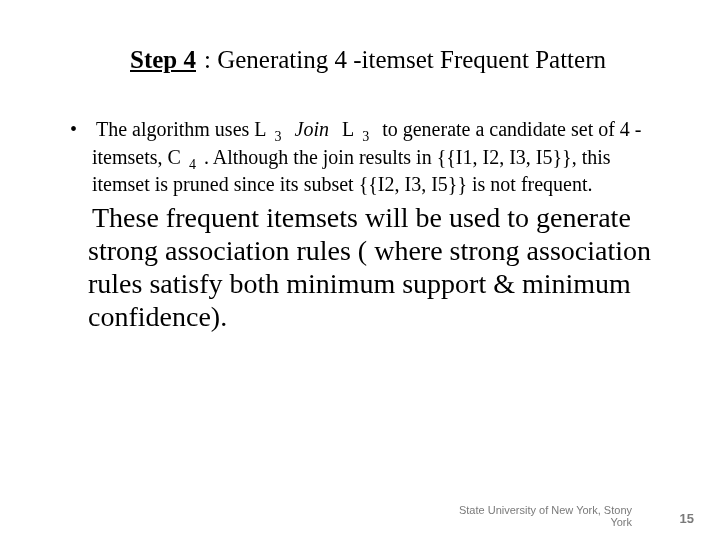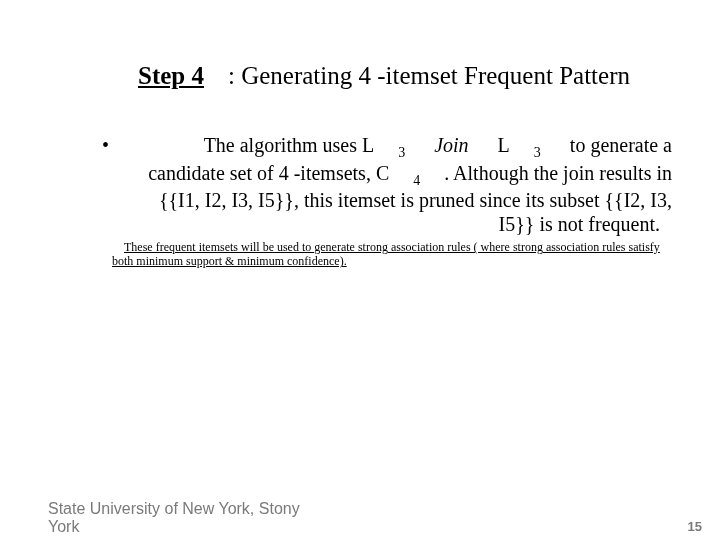--- a/index.html
+++ b/index.html
@@ -1,15 +1,15 @@
 <!DOCTYPE html>
 <html><head>
 <meta charset="utf-8">
 <style>
-  * { margin: 12px; padding: 0; box-sizing: border-box; }
+  * { margin: 4px; padding: 0; box-sizing: border-box; }
   body {
     width: 720px;
     height: 540px;
     background: #fff;
     font-family: "Times New Roman", Times, serif;
     color: #000;
     position: relative;
     padding: 30px 48px 0 48px;
   }
   .title {
@@ -24,47 +24,45 @@
   }
   ul.bullets {
     list-style: none;
     font-size: 20px;
     line-height: 1.18;
   }
   ul.bullets > li {
     position: relative;
     padding-left: 28px;
     margin-bottom: 18px;
-    text-align: right;
   }
   ul.bullets > li::before {
     content: "•";
     position: absolute;
     left: 6px;
     top: 0;
     font-size: 20px;
   }
   .sub { vertical-align: sub; font-size: 0.7em; }
   .ital { font-style: italic; }
   .phi { font-family: "Times New Roman", serif; }
   .indent-follow {
     padding-left: 28px;
-    font-size: 12px;
+    font-size: 28px;
     line-height: 1.18;
     margin-top: -14px;
     margin-bottom: 18px;
-    text-decoration: underline;
   }
   .footer {
     position: absolute;
     bottom: 16px;
     left: 0;
     width: 624px;
-    text-align: left;
-    font-size: 16px;
+    text-align: right;
+    font-size: 11px;
     color: #7a7a7a;
     font-family: Arial, sans-serif;
   }
   .pagenum {
     position: absolute;
     bottom: 18px;
     right: 30px;
     font-size: 13px;
     color: #7a7a7a;
     font-family: Arial, sans-serif;

